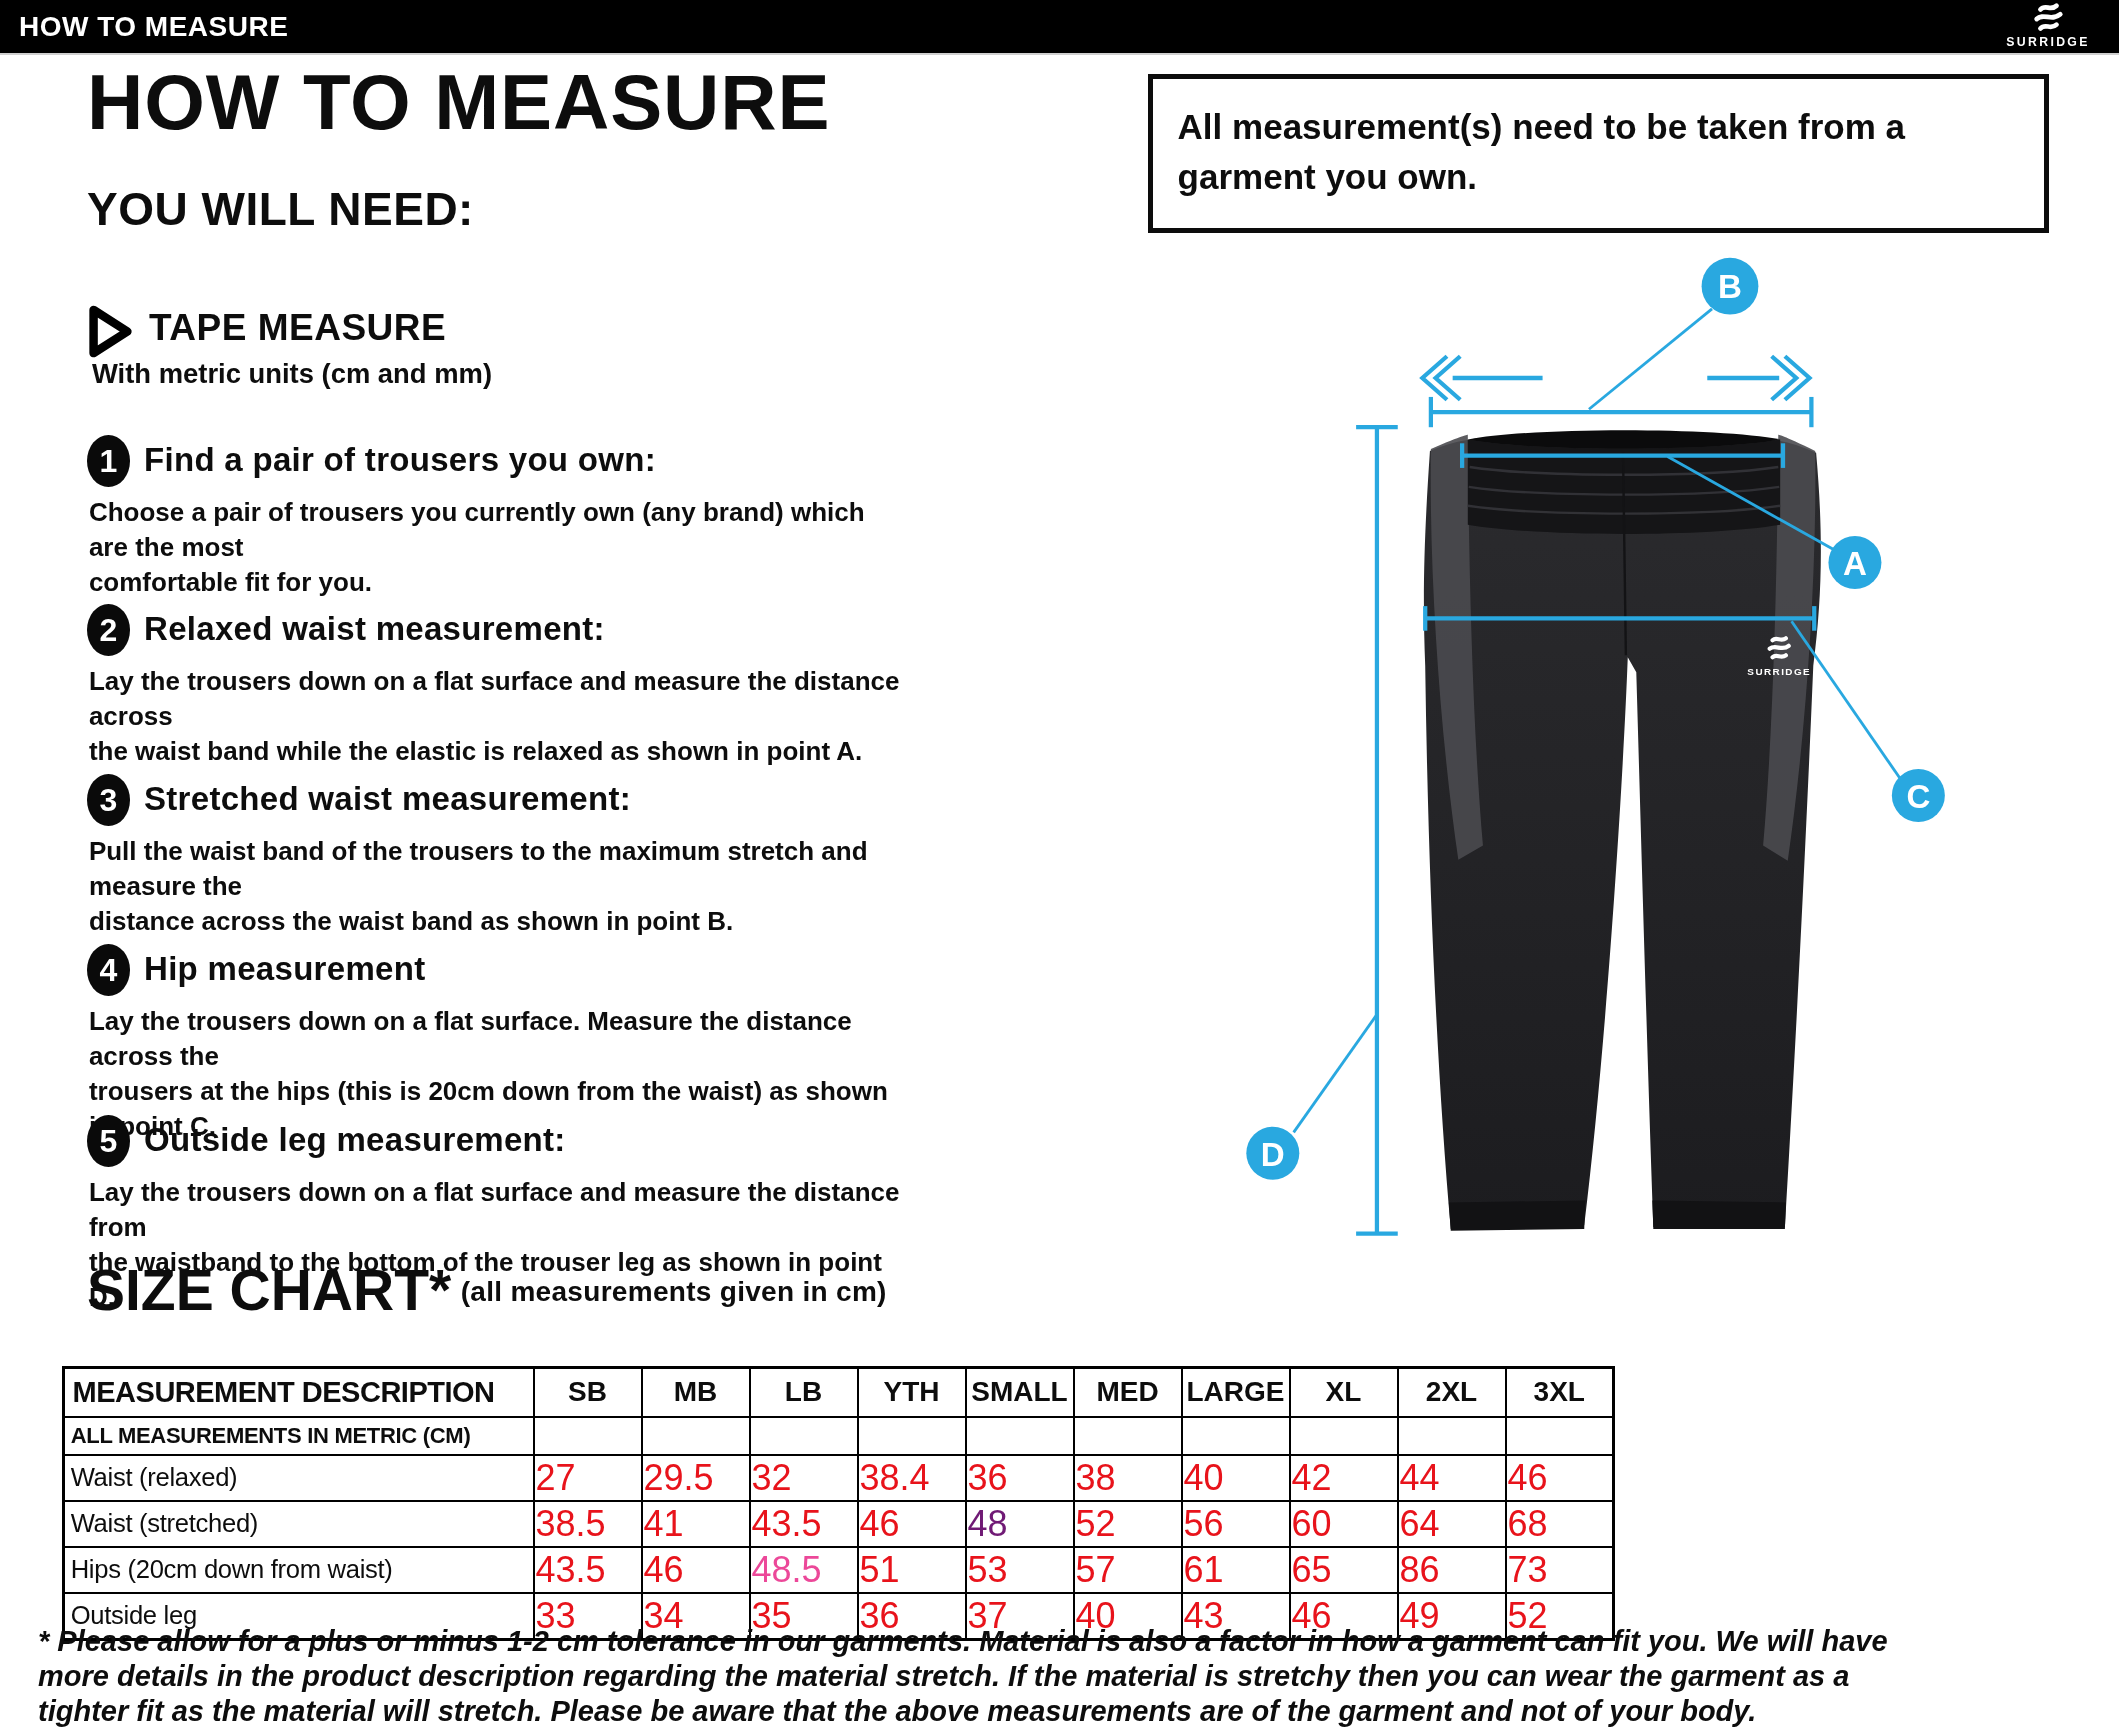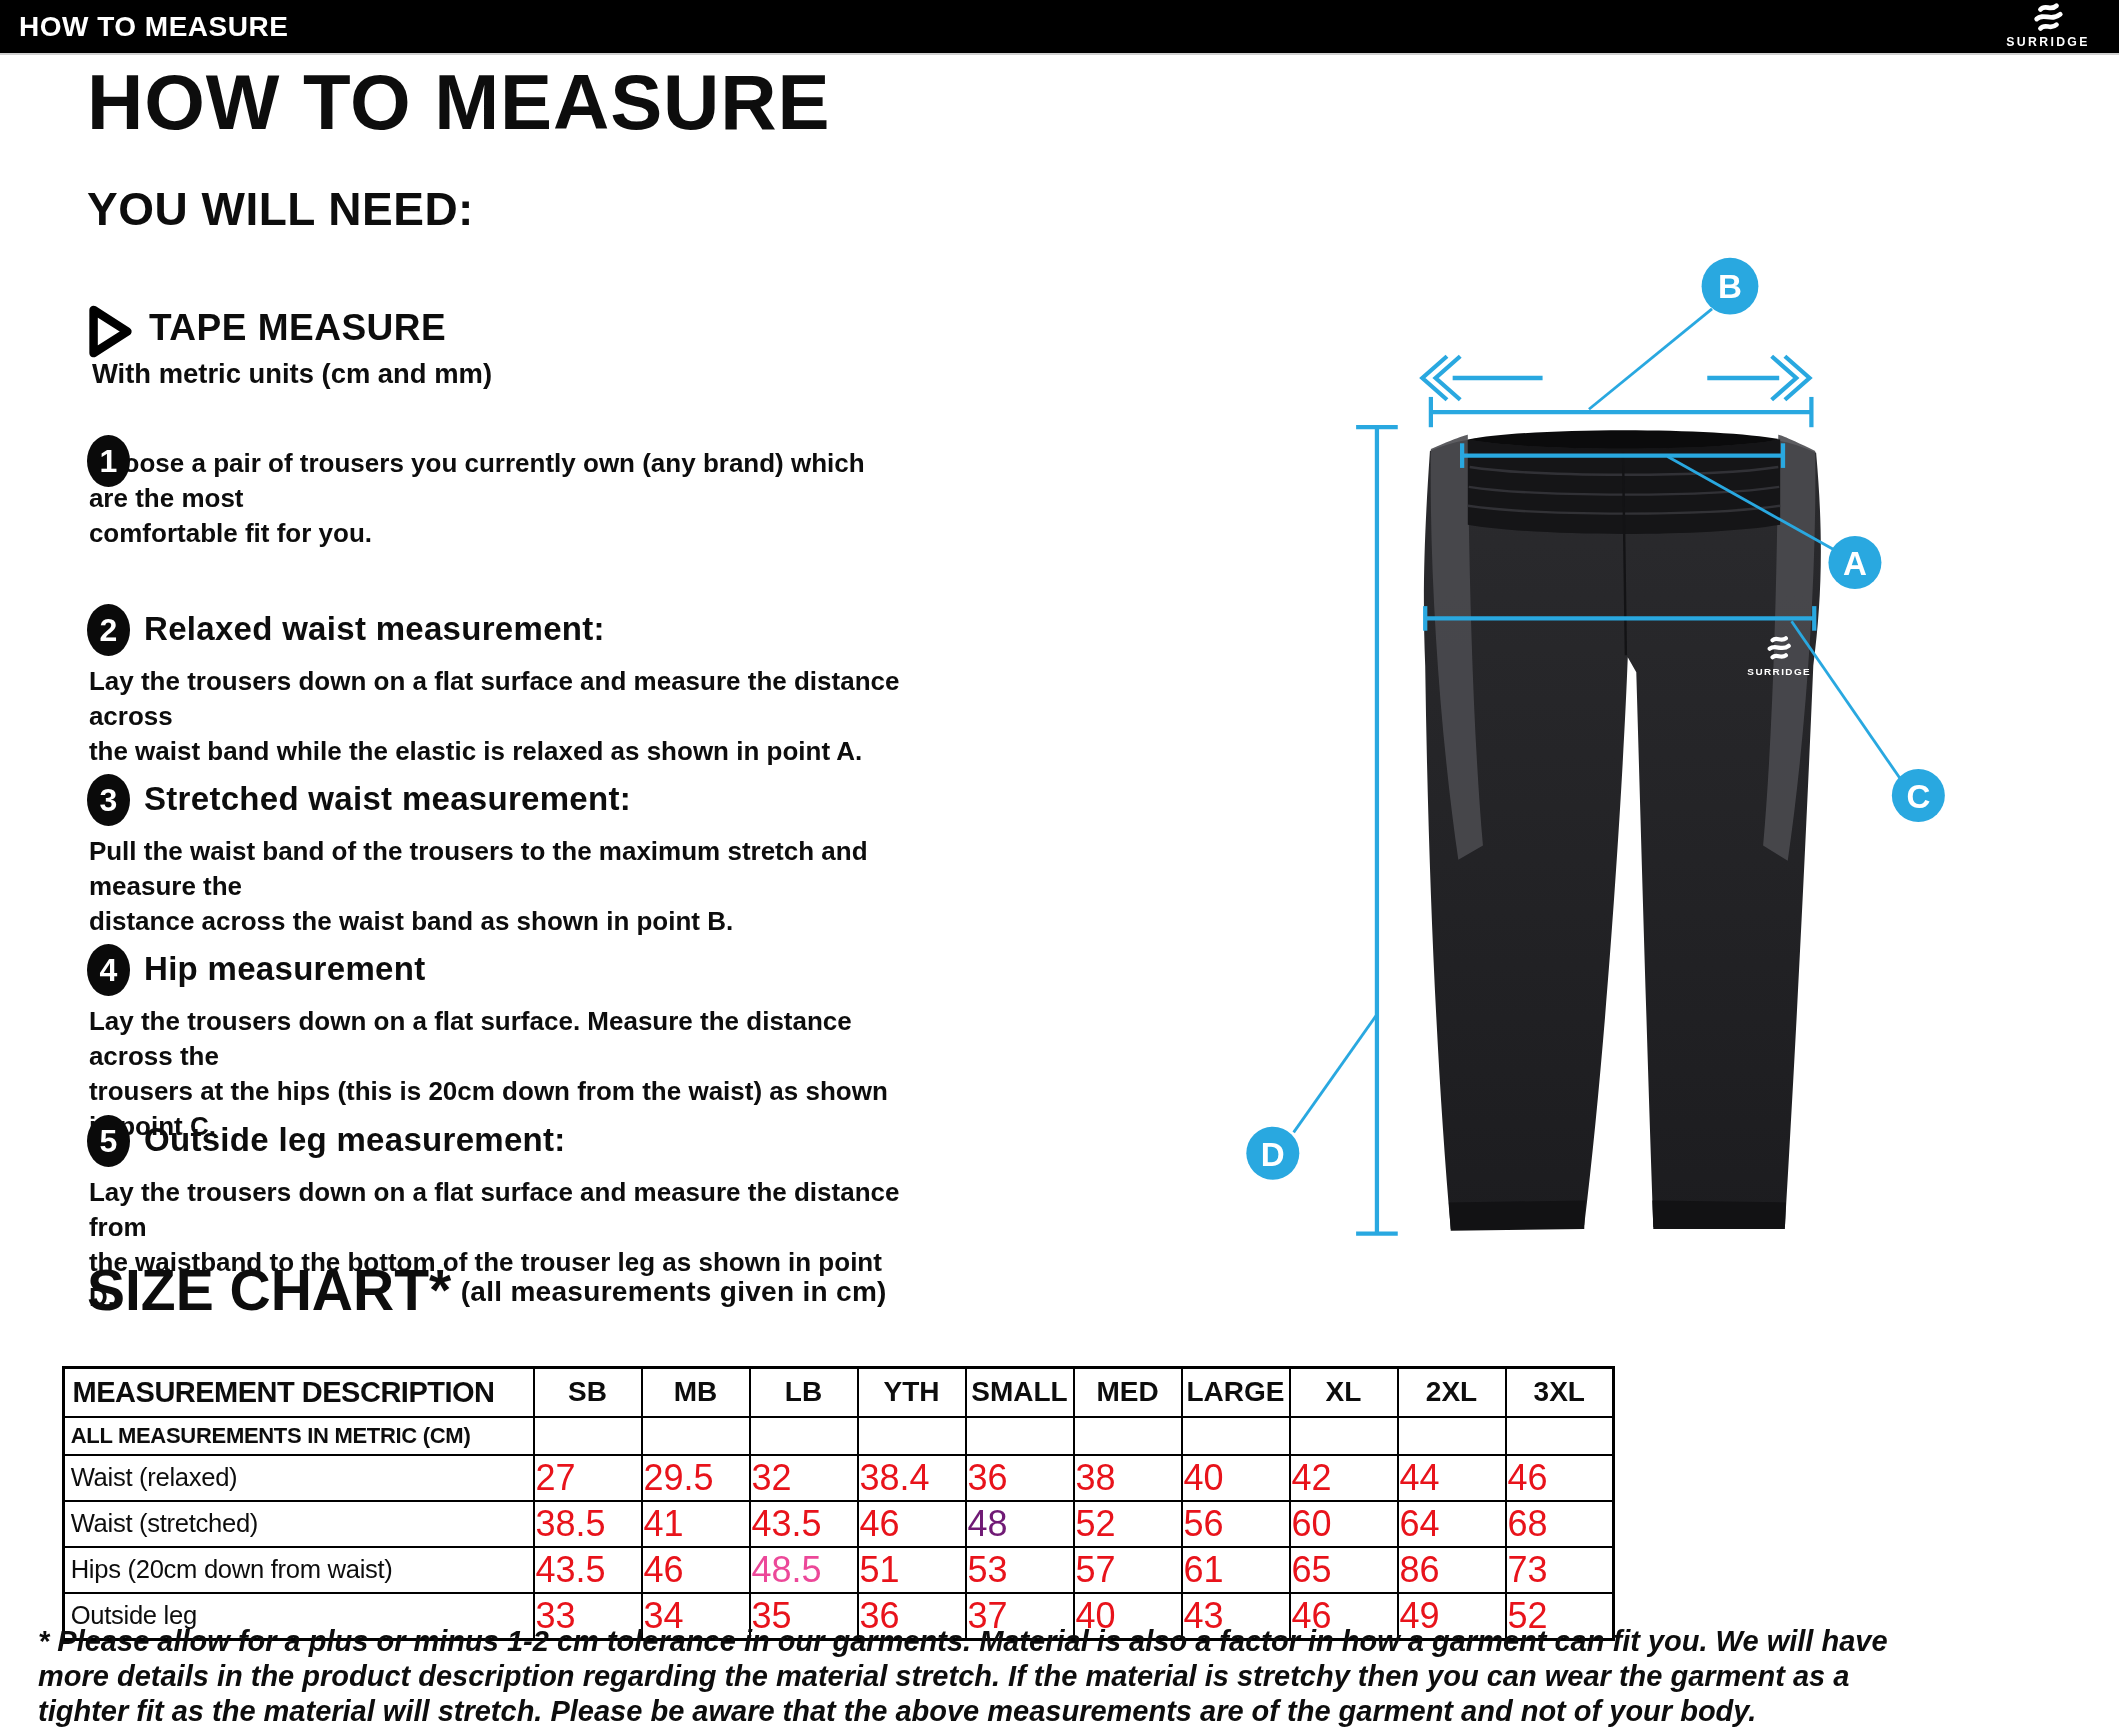--- a/index.html
+++ b/index.html
@@ -64,31 +64,35 @@
           <path d="M52 28 C57 22 63 30 69 24"></path>
         </g>
         <text x="60" y="47" text-anchor="middle" fill="#fff" font-size="13" font-weight="bold" letter-spacing="2.5" font-family="Liberation Sans, sans-serif">SURRIDGE</text>
       </svg>
     </div>
   </header>
 
   <h1 class="page-title">HOW TO MEASURE</h1>
   <h2 class="need-title">YOU WILL NEED:</h2>
 
+  <div class="notice">
+    <p>All measurement(s) need to be taken from a garment you own.</p>
+  </div>
 
   <div class="tool">
     <svg width="47" height="57" viewBox="0 0 50 60">
       <path d="M7 7 L43 30 L7 53 Z" fill="none" stroke="#000" stroke-width="9" stroke-linejoin="round"></path>
     </svg>
     <span class="tool-name">TAPE MEASURE</span>
   </div>
   <p class="tool-detail">With metric units (cm and mm)</p>
 
   <section class="step" style="top:435px">
     <span class="badge">1</span>
+    <h3>Find a pair of trousers you own:</h3>
     <p>Choose a pair of trousers you currently own (any brand) which are the most
 comfortable fit for you.</p>
   </section>
   <section class="step" style="top:604px">
     <span class="badge">2</span>
     <h3>Relaxed waist measurement:</h3>
     <p>Lay the trousers down on a flat surface and measure the distance across
 the waist band while the elastic is relaxed as shown in point A.</p>
   </section>
   <section class="step" style="top:774px">

